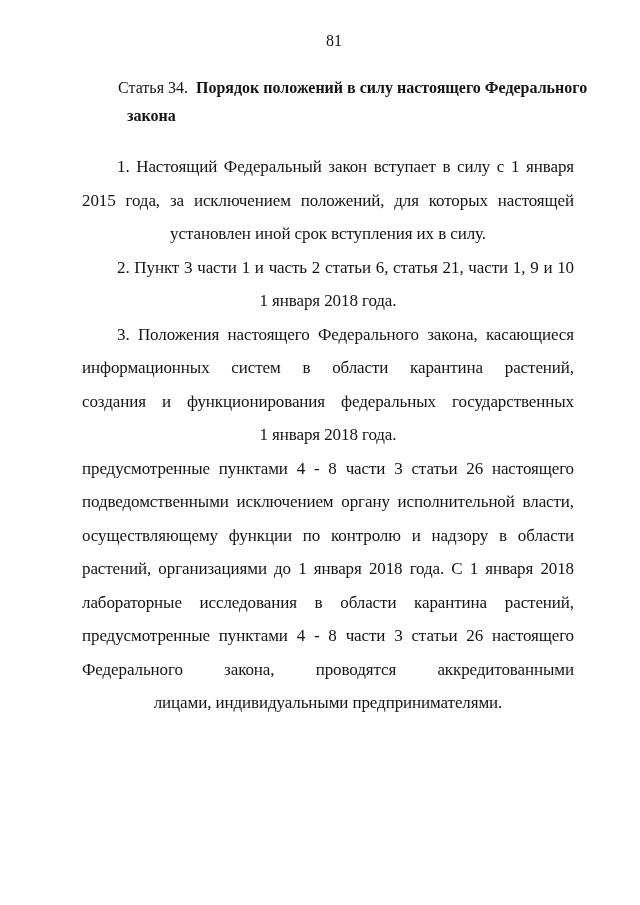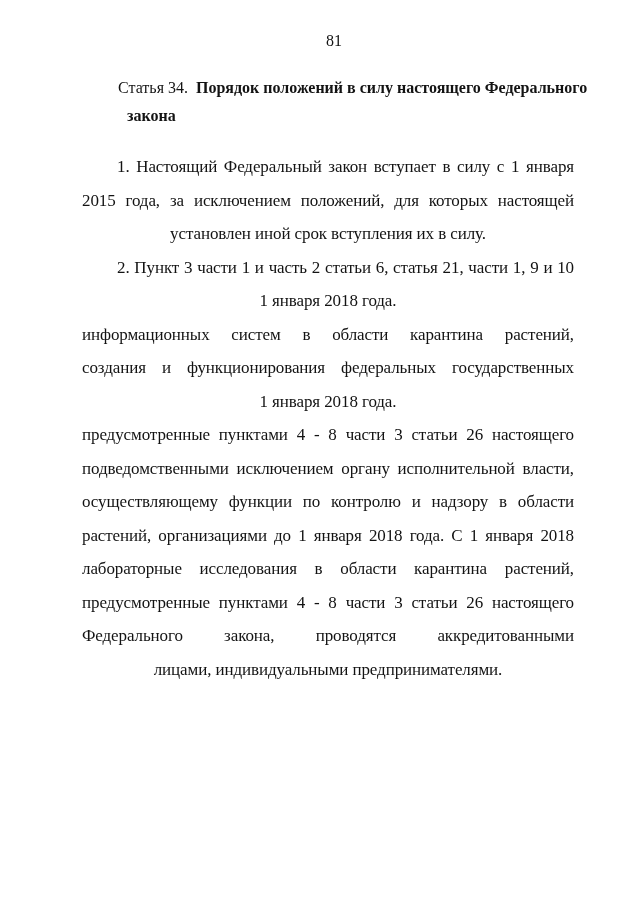--- a/index.html
+++ b/index.html
@@ -90,20 +90,21 @@
         <div>
           <div class="text-line indent justify">1. Настоящий Федеральный закон вступает в силу с 1 января</div>
           <div class="text-line justify">2015 года, за исключением положений, для которых настоящей статьей</div>
           <div class="text-line">установлен иной срок вступления их в силу.</div>
         </div>
         <div>
           <div class="text-line indent justify">2. Пункт 3 части 1 и часть 2 статьи 6, статья 21, части 1, 9 и 10 статьи</div>
           <div class="text-line">1 января 2018 года.</div>
         </div>
         <div>
+          <div class="text-line indent justify">3. Положения настоящего Федерального закона, касающиеся</div>
           <div class="text-line justify">информационных систем в области карантина растений, применяются с</div>
           <div class="text-line justify">создания и функционирования федеральных государственных</div>
           <div class="text-line">1 января 2018 года.</div>
         </div>
         <div>
           <div class="text-line justify">предусмотренные пунктами 4 - 8 части 3 статьи 26 настоящего</div>
           <div class="text-line justify">подведомственными исключением органу исполнительной власти,</div>
           <div class="text-line justify">осуществляющему функции по контролю и надзору в области карантина</div>
           <div class="text-line justify">растений, организациями до 1 января 2018 года. С 1 января 2018 года</div>
           <div class="text-line justify">лабораторные исследования в области карантина растений,</div>

